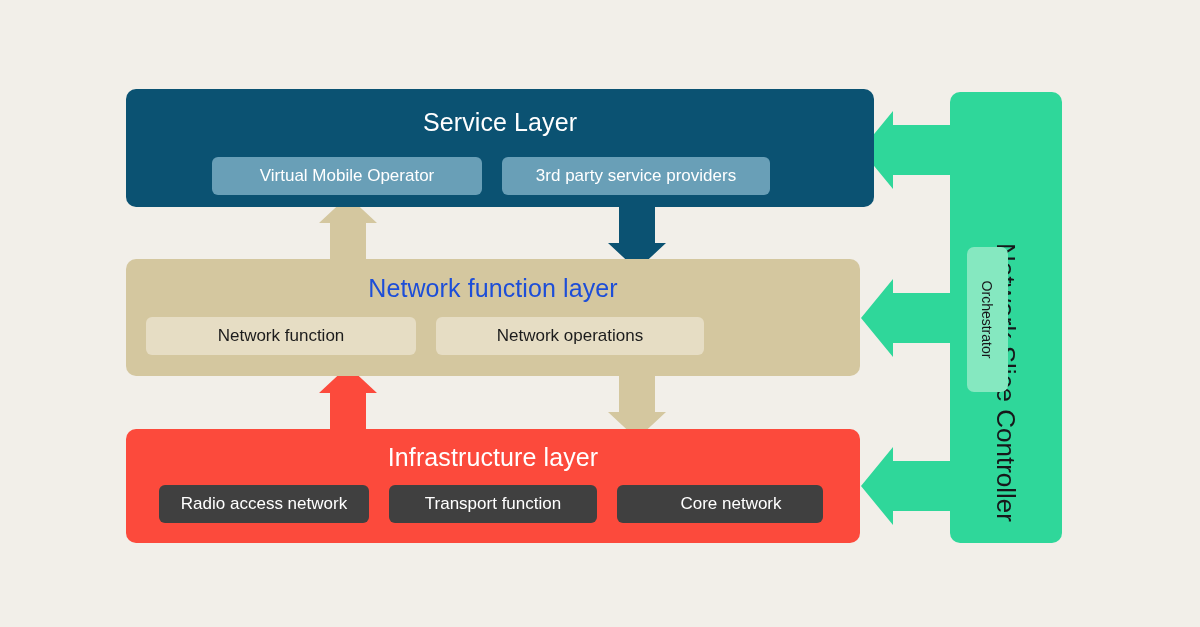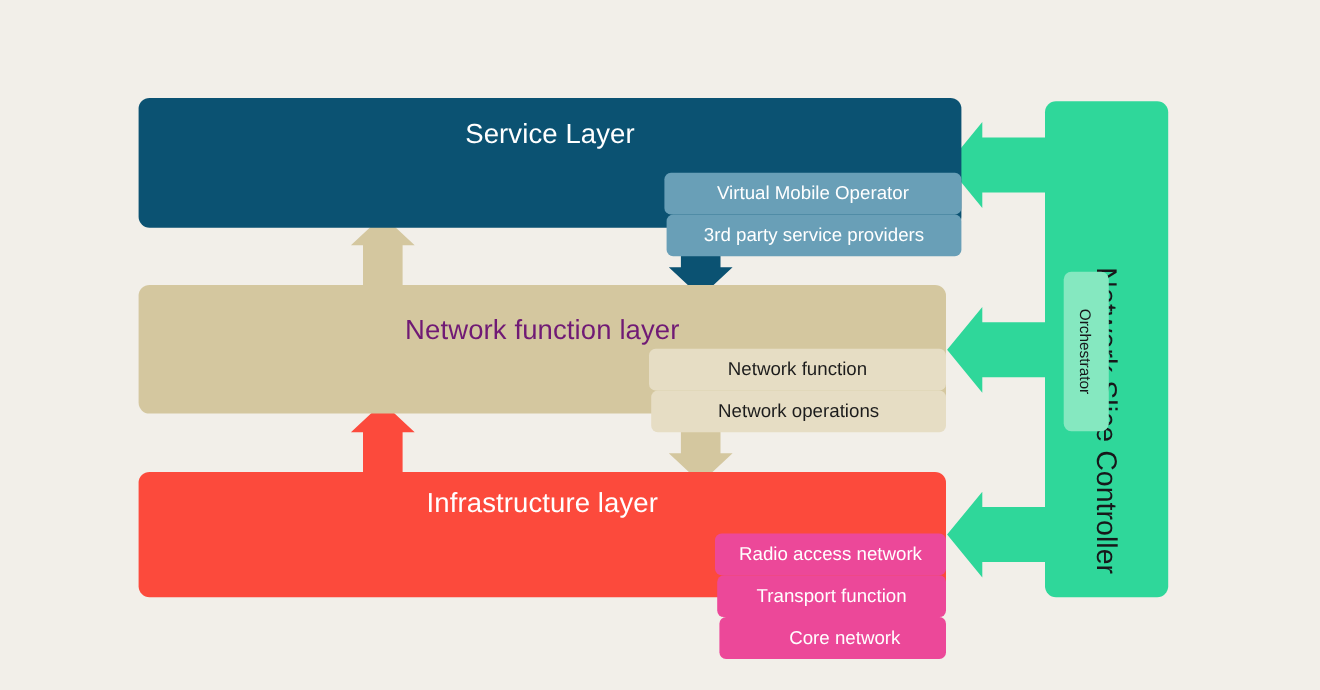--- a/index.html
+++ b/index.html
@@ -33,22 +33,21 @@
     font-size: 25px;
     font-weight: 400;
     letter-spacing: 0.1px;
     white-space: nowrap;
   }
   .pill-row {
     position: absolute;
     left: 0;
     right: 0;
     display: flex;
-    align-items: flex-end;
-    flex-direction: column;
+    align-items: flex-start;
   }
   .pill {
     box-sizing: border-box;
     height: 38px;
     border-radius: 6px;
     display: flex;
     align-items: center;
     justify-content: center;
     font-size: 17px;
     white-space: nowrap;
@@ -80,22 +79,21 @@
   
   #nf-layer {
     left: 126px;
     top: 259px;
     width: 734px;
     height: 117px;
     background: #d4c79f;
   }
   #nf-layer .layer-title {
     top: 15px;
-    color: #701a75;
-    margin-top: 12px;
+    color: #1d4ed8;
   }
   #nf-layer .pill-row {
     top: 58px;
   }
   #nf-layer .pill {
     background: #e6ddc4;
     color: #1c1c1c;
     margin-left: 20px;
   }
   #nf-pill-0 { width: 270px; margin-left: 86px; }
@@ -110,21 +108,21 @@
     background: #fc4a3c;
   }
   #infra-layer .layer-title {
     top: 14px;
     color: #ffffff;
   }
   #infra-layer .pill-row {
     top: 56px;
   }
   #infra-layer .pill {
-    background: #ec4899;
+    background: #404040;
     color: #ffffff;
   }
   #infra-pill-0 { width: 210px; margin-left: 33px; }
   #infra-pill-1 { width: 208px; margin-left: 20px; }
   #infra-pill-2 { width: 206px; margin-left: 20px; padding-left: 32px; }
 
   
   #controller-panel {
     position: absolute;
     left: 950px;

